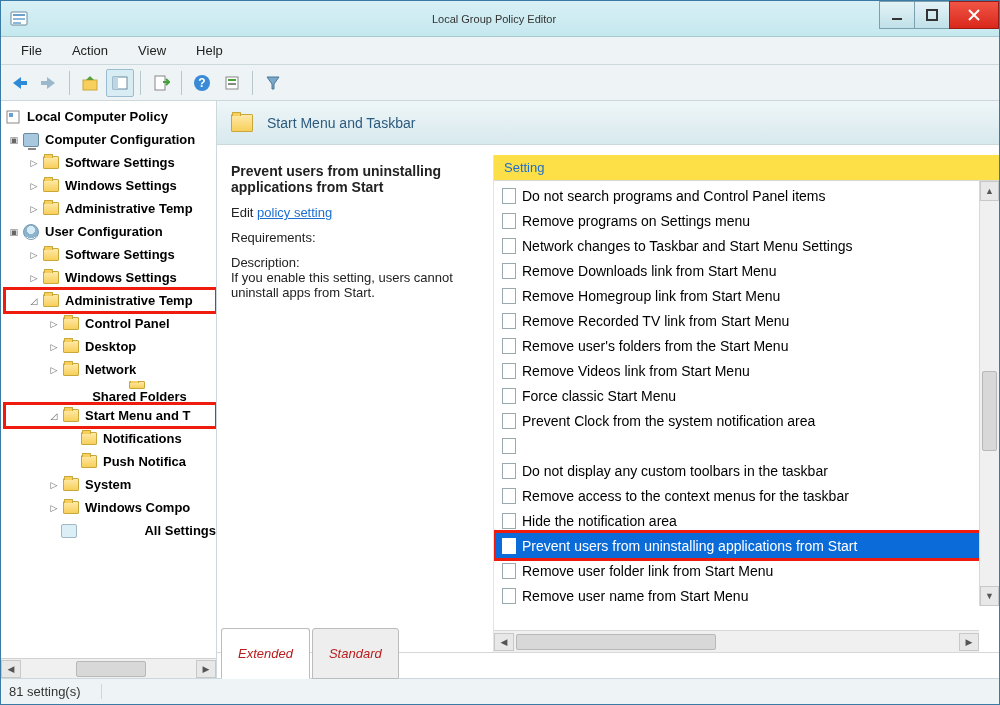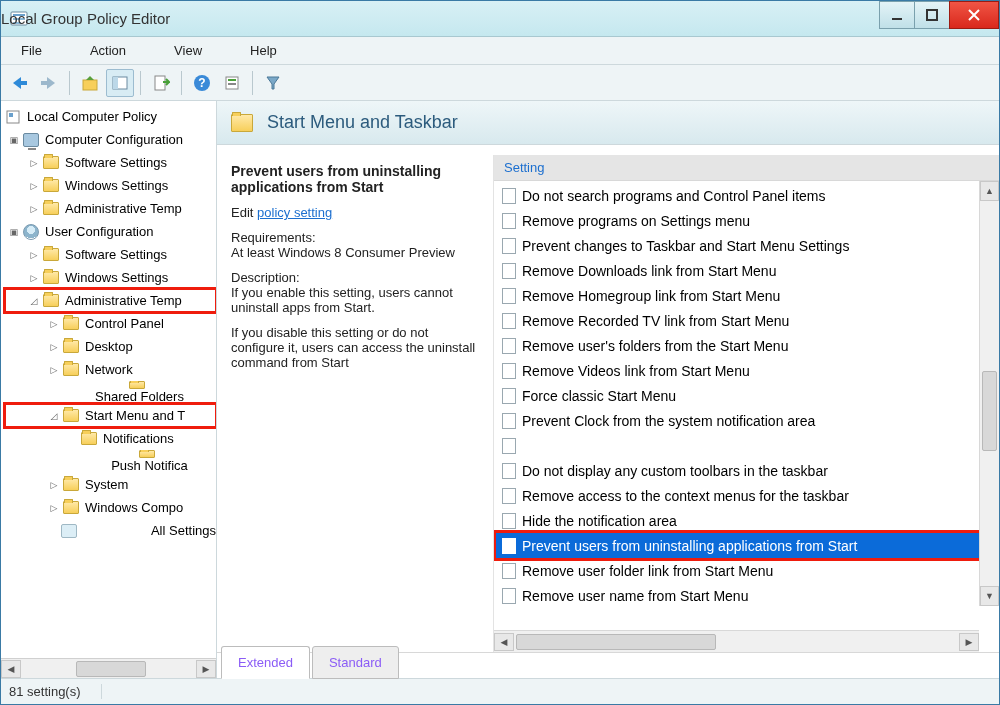--- a/index.html
+++ b/index.html
@@ -25,23 +25,23 @@
     height: 36px;
     background: linear-gradient(to bottom, #d8f0f5, #c5e8ef);
     display: flex;
     align-items: center;
     position: relative;
     border-bottom: 1px solid #a8c8d0;
   }
   .titlebar .title-text {
     position: absolute;
     left: 0; right: 12px;
-    text-align: left;
+    text-align: center;
     color: #333;
-    font-size: 15px;
+    font-size: 11px;
   }
   .titlebar .win-buttons {
     position: absolute;
     right: 0;
     top: 0;
     display: flex;
     height: 28px;
   }
   .win-btn {
     width: 36px;
@@ -68,21 +68,21 @@
     width: 20px; height: 20px;
   }
   
   .menubar {
     height: 28px;
     background: #eef4f6;
     display: flex;
     align-items: center;
     padding: 0 6px;
     border-bottom: 1px solid #cdd8dc;
-    gap: 20px;
+    gap: 2px;
   }
   .menu-item {
     padding: 4px 14px;
     color: #222;
     cursor: default;
   }
   
   .toolbar {
     height: 36px;
     background: #eef4f6;
@@ -121,21 +121,21 @@
     padding: 4px 0 0 4px;
     font-size: 13px;
   }
   .tree-row {
     display: flex;
     align-items: center;
     height: 23px;
     white-space: nowrap;
     overflow: hidden;
   }
-  .tree-label { padding-left: 2px; }
+  .tree-label { padding-left: 2px; font-weight: bold; }
   .expander {
     width: 14px; height: 14px; display: inline-flex; align-items: center; justify-content: center;
     color: #666; font-size: 9px; margin-right: 2px;
   }
   .folder-ic {
     width: 16px; height: 13px; margin-right: 4px;
     background: linear-gradient(to bottom, #ffe9a8, #f7cf5a);
     border: 1px solid #c9a83a;
     border-radius: 1px;
     position: relative;
@@ -199,21 +199,21 @@
   .rp-header {
     height: 44px;
     background: linear-gradient(to bottom, #eef6f8, #d8e9ee);
     display: flex;
     align-items: center;
     padding: 0 14px;
     border-bottom: 1px solid #cdd8dc;
     gap: 10px;
   }
   .rp-title {
-    font-size: 18px;
+    font-size: 14px;
     color: #2c5b7d;
   }
   .rp-body {
     flex: 1;
     display: flex;
     min-height: 0;
     padding: 10px 0 0 0;
     background: #fff;
     position: relative;
   }
@@ -231,21 +231,21 @@
     flex: 1;
     display: flex;
     flex-direction: column;
     border-left: 1px solid #e3e3e3;
     min-width: 0;
     position: relative;
   }
   .list-header {
     height: 26px;
     border-bottom: 1px solid #d8d8d8;
-    background: #e5e5e5;
+    background: #fde047;
     display: flex;
     align-items: center;
     padding: 0 10px;
     color: #1c6fcf;
     font-size: 13px;
   }
   .list-scroll {
     flex: 1; overflow: hidden; position: relative; text-align: right;
   }
   .list-items { padding: 2px 0 0 2px; }
@@ -286,30 +286,31 @@
   
   .tabbar {
     height: 26px;
     background: #fff;
     display: flex;
     align-items: flex-end;
     padding-left: 4px;
     border-top: 1px solid #d8d8d8;
   }
   .tab {
-    padding: 8px 16px;
+    padding: 17px 16px;
     font-size: 13px;
-    color: #8b5cf6;
+    color: #b91c1c;
     border: 1px solid #bcbcbc;
     border-top-left-radius: 3px;
     border-top-right-radius: 3px;
     background: #eee;
     margin-right: 2px;
     position: relative;
     top: 1px;
+    font-style: italic;
   }
   .tab.active {
     background: #fff;
     border-bottom-color: #fff;
     font-weight: normal;
   }
   
   .statusbar {
     height: 26px;
     background: #eef4f6;
@@ -492,21 +493,21 @@
         </div>
         <div class="tree-row highlight-red" style="padding-left:42px;">
           <span class="expander">◿</span>
           <span class="folder-ic"></span>
           <span class="tree-label">Start Menu and T</span>
         </div>
         <div class="tree-row" style="padding-left:76px;">
           <span class="folder-ic"></span>
           <span class="tree-label">Notifications</span>
         </div>
-        <div class="tree-row" style="padding-left:76px;flex-direction:column;">
+        <div class="tree-row" style="padding-left:76px;">
           <span class="folder-ic"></span>
           <span class="tree-label">Push Notifica</span>
         </div>
         <div class="tree-row" style="padding-left:42px;">
           <span class="expander">▷</span>
           <span class="folder-ic"></span>
           <span class="tree-label">System</span>
         </div>
         <div class="tree-row" style="padding-left:42px;">
           <span class="expander">▷</span>
@@ -537,44 +538,42 @@
       <div class="rp-body">
 
         <div class="desc-col">
           <div class="desc-title">Prevent users from uninstalling applications from Start</div>
           <div>
             <span>Edit</span>
             <span class="link">policy setting</span>
           </div>
           <div>
             <div>Requirements:</div>
-            <div>At least Windows 8 Consumer Preview</div>
           </div>
           <div>
             <div>Description:</div>
             <div>If you enable this setting, users cannot uninstall apps from Start.</div>
           </div>
-          <div>If you disable this setting or do not configure it, users can access the uninstall command from Start</div>
         </div>
 
         <div class="list-col">
           <div class="list-header">Setting</div>
           <div class="list-scroll">
             <div class="list-items" id="list-items">
                 <div class="set-row">
                   <span class="doc-ic"></span>
                   <span>Do not search programs and Control Panel items</span>
                 </div>
                 <div class="set-row">
                   <span class="doc-ic"></span>
                   <span>Remove programs on Settings menu</span>
                 </div>
                 <div class="set-row">
                   <span class="doc-ic"></span>
-                  <span>Prevent changes to Taskbar and Start Menu Settings</span>
+                  <span>Network changes to Taskbar and Start Menu Settings</span>
                 </div>
                 <div class="set-row">
                   <span class="doc-ic"></span>
                   <span>Remove Downloads link from Start Menu</span>
                 </div>
                 <div class="set-row">
                   <span class="doc-ic"></span>
                   <span>Remove Homegroup link from Start Menu</span>
                 </div>
                 <div class="set-row">

